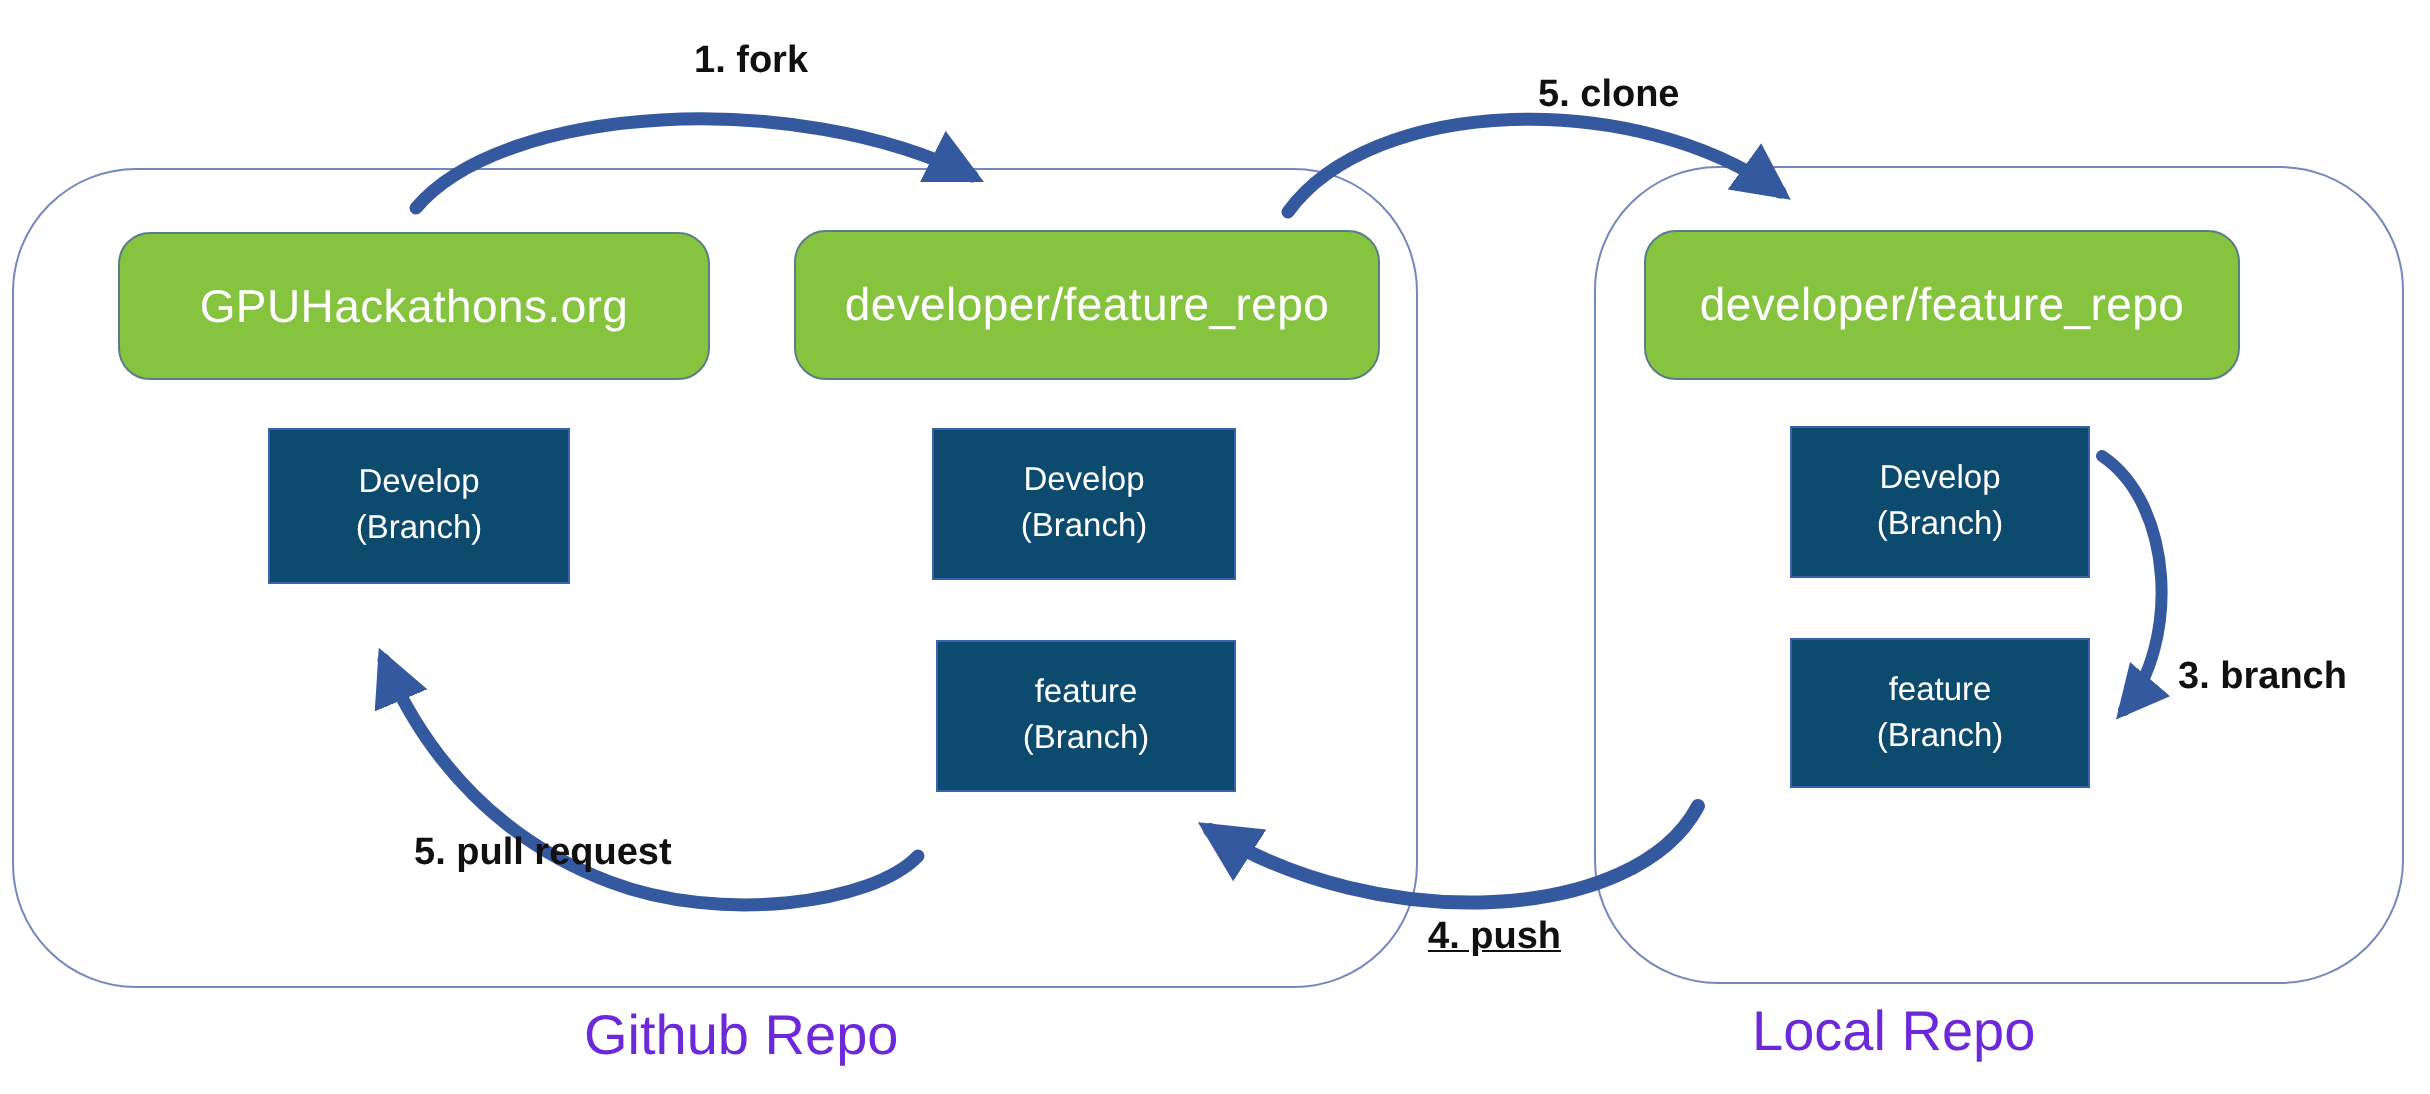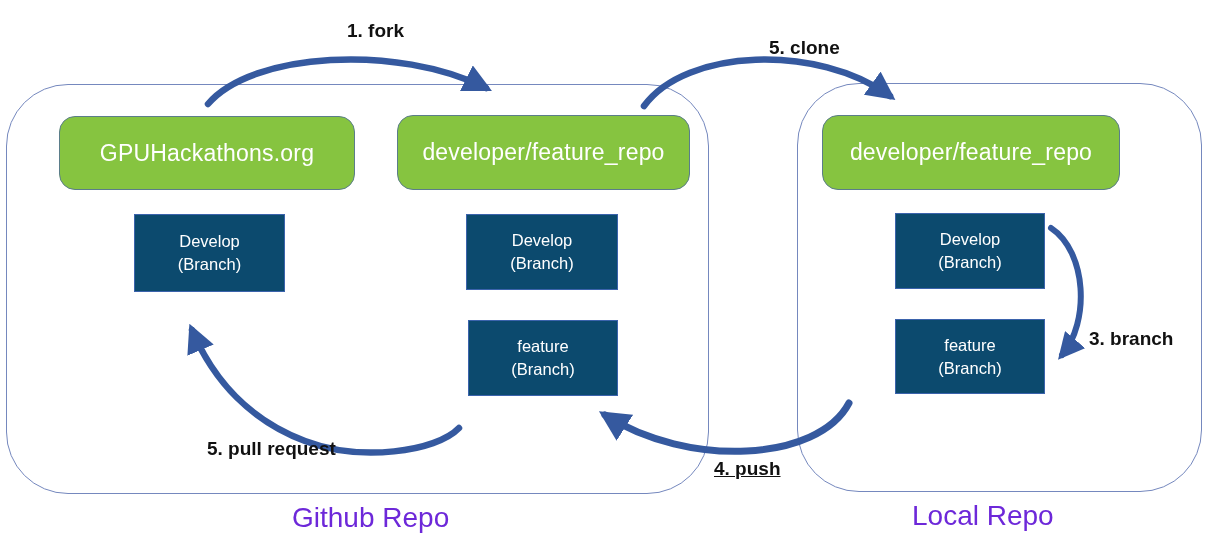--- a/index.html
+++ b/index.html
@@ -79,18 +79,18 @@
     <path d="M 644 106 C 686 48, 818 44, 890 96" fill="none" stroke="#35599F" stroke-width="6.5" stroke-linecap="round" marker-end="url(#ah)"></path>
     <path d="M 1051 228 C 1087 252, 1090 322, 1062 355" fill="none" stroke="#35599F" stroke-width="6" stroke-linecap="round" marker-end="url(#ah)"></path>
     <path d="M 849 403 C 818 462, 688 468, 605 415" fill="none" stroke="#35599F" stroke-width="7" stroke-linecap="round" marker-end="url(#ah)"></path>
     <path d="M 459 428 C 436 452, 360 462, 305 441 C 252 421, 214 382, 192 330" fill="none" stroke="#35599F" stroke-width="6.5" stroke-linecap="round" marker-end="url(#ah)"></path>
   </svg>
 
   <div class="arrow-label" style="left:347px;top:20px;">1. fork</div>
   <div class="arrow-label" style="left:769px;top:37px;">5. clone</div>
   <div class="arrow-label" style="left:1089px;top:292px;margin-top:36px;">3. branch</div>
   <div class="arrow-label" style="left:714px;top:458px;text-decoration:underline;">4. push</div>
-  <div class="arrow-label" style="left:207px;top:438px;">5. pull request</div>
+  <div class="arrow-label" style="left:207px;top:416px;">5. pull request</div>
 
   <div class="repo-title" style="left:292px;top:502px;">Github Repo</div>
-  <div class="repo-title" style="left:912px;top:500px;">Local Repo</div>
+  <div class="repo-title" style="left:876px;top:500px;">Local Repo</div>
 
 </div>
 
 </body></html>

